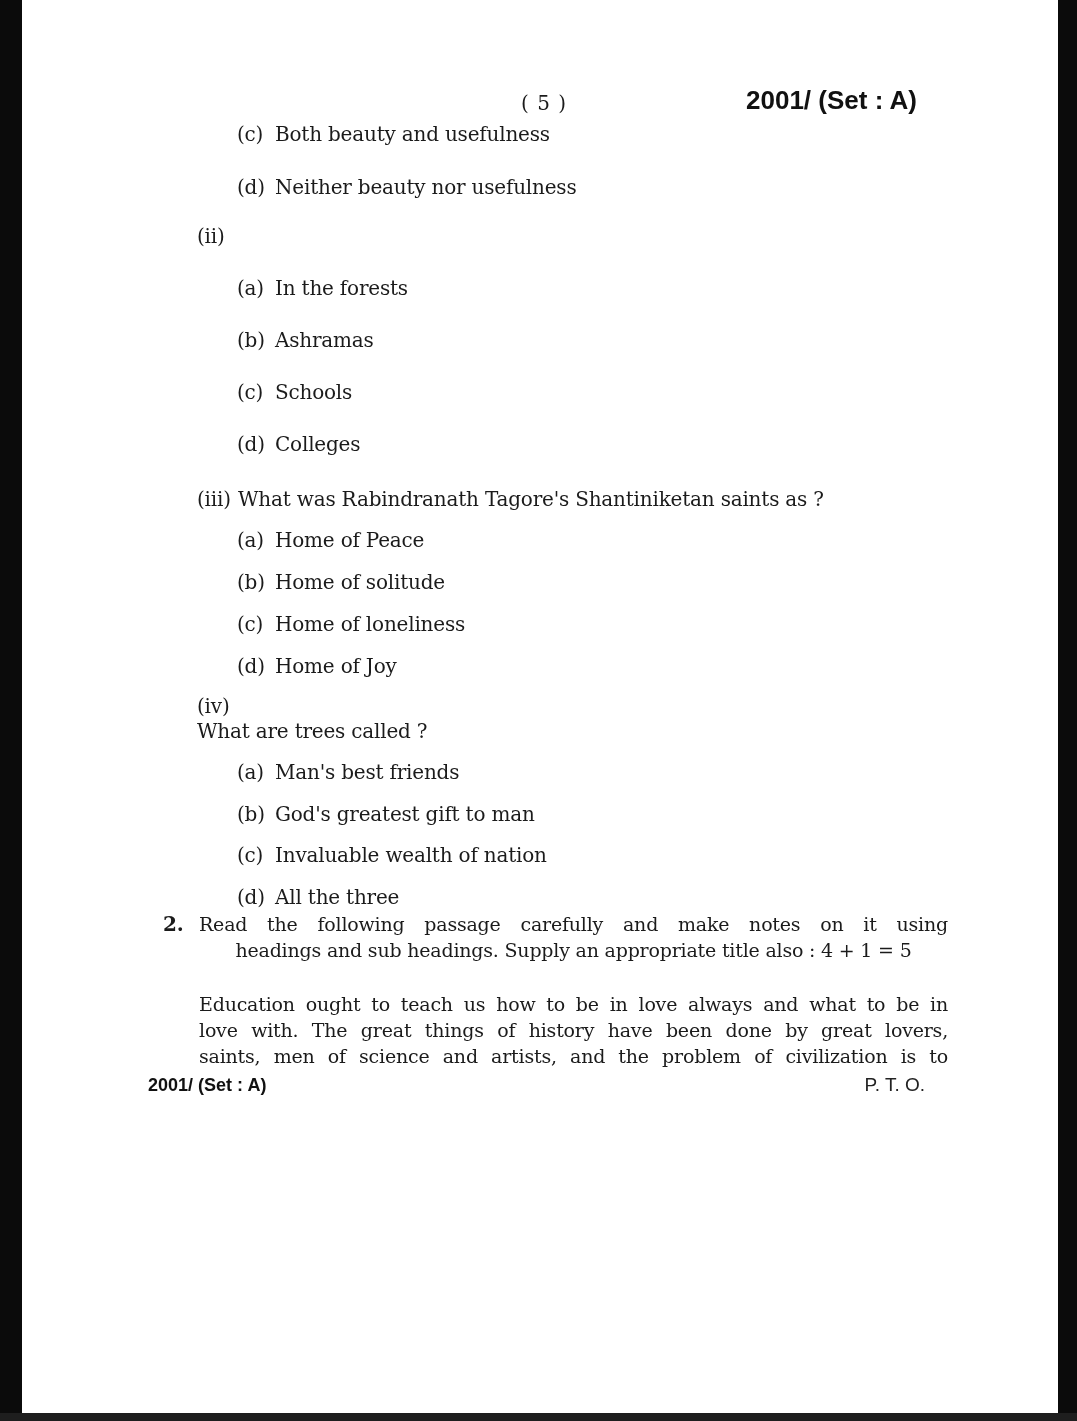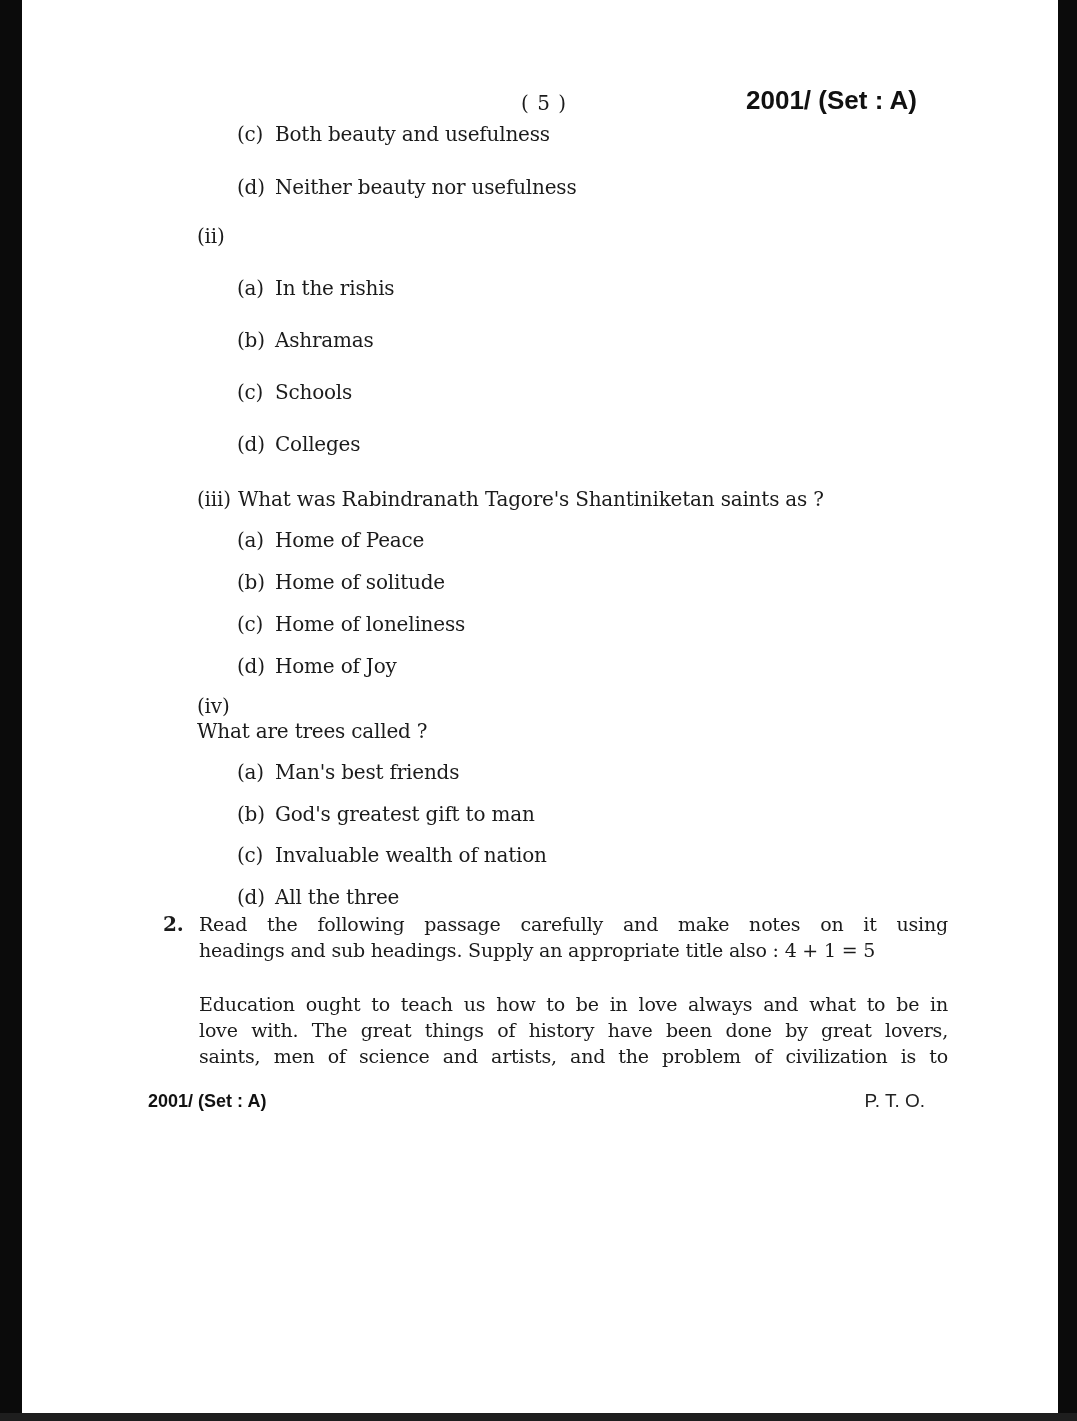--- a/index.html
+++ b/index.html
@@ -50,30 +50,30 @@
   
   .q2block {
     position: absolute; left: 163px; top: 911px; width: 785px;
     font-size: 19px; line-height: 26px; letter-spacing: -0.2px;
   }
   .q2head { display: flex; }
   .q2num { flex: none; width: 36px; font-weight: bold; font-size: 20px; }
   .q2lines { flex: 1 1 auto; }
   .passage { margin-left: 36px; margin-top: 28px; }
   .jline { text-align: justify; text-align-last: justify; }
-  .lline { text-align: left; }
+  .lline { text-align: center; }
 
   
   .footer {
     position: absolute; left: 148px; top: 1074px; width: 777px;
     display: flex; justify-content: space-between; align-items: baseline;
     font-family: "Liberation Sans", sans-serif;
   }
   .f-left  { font-weight: bold; font-size: 18px; color: #111111; }
-  .f-right { font-size: 19px; color: #222222; margin-top: 16px; }
+  .f-right { font-size: 19px; color: #222222; }
 </style>
 </head>
 <body>
 
 <div class="page">
 
   <div class="strip strip-left"></div>
   <div class="strip strip-right"></div>
   <div class="strip strip-bottom"></div>
 
@@ -89,21 +89,21 @@
     <div class="row orow m28">
       <span class="olabel">(d)</span>
       <span class="otext">Neither beauty nor usefulness</span>
     </div>
 
     <div class="row qrow m24">
       <span class="qlabel">(ii)</span>
     </div>
     <div class="row orow m27">
       <span class="olabel">(a)</span>
-      <span class="otext">In the rishis</span>
+      <span class="otext">In the forests</span>
     </div>
     <div class="row orow m27">
       <span class="olabel">(b)</span>
       <span class="otext">Ashramas</span>
     </div>
     <div class="row orow m27">
       <span class="olabel">(c)</span>
       <span class="otext">Schools</span>
     </div>
     <div class="row orow m27">

